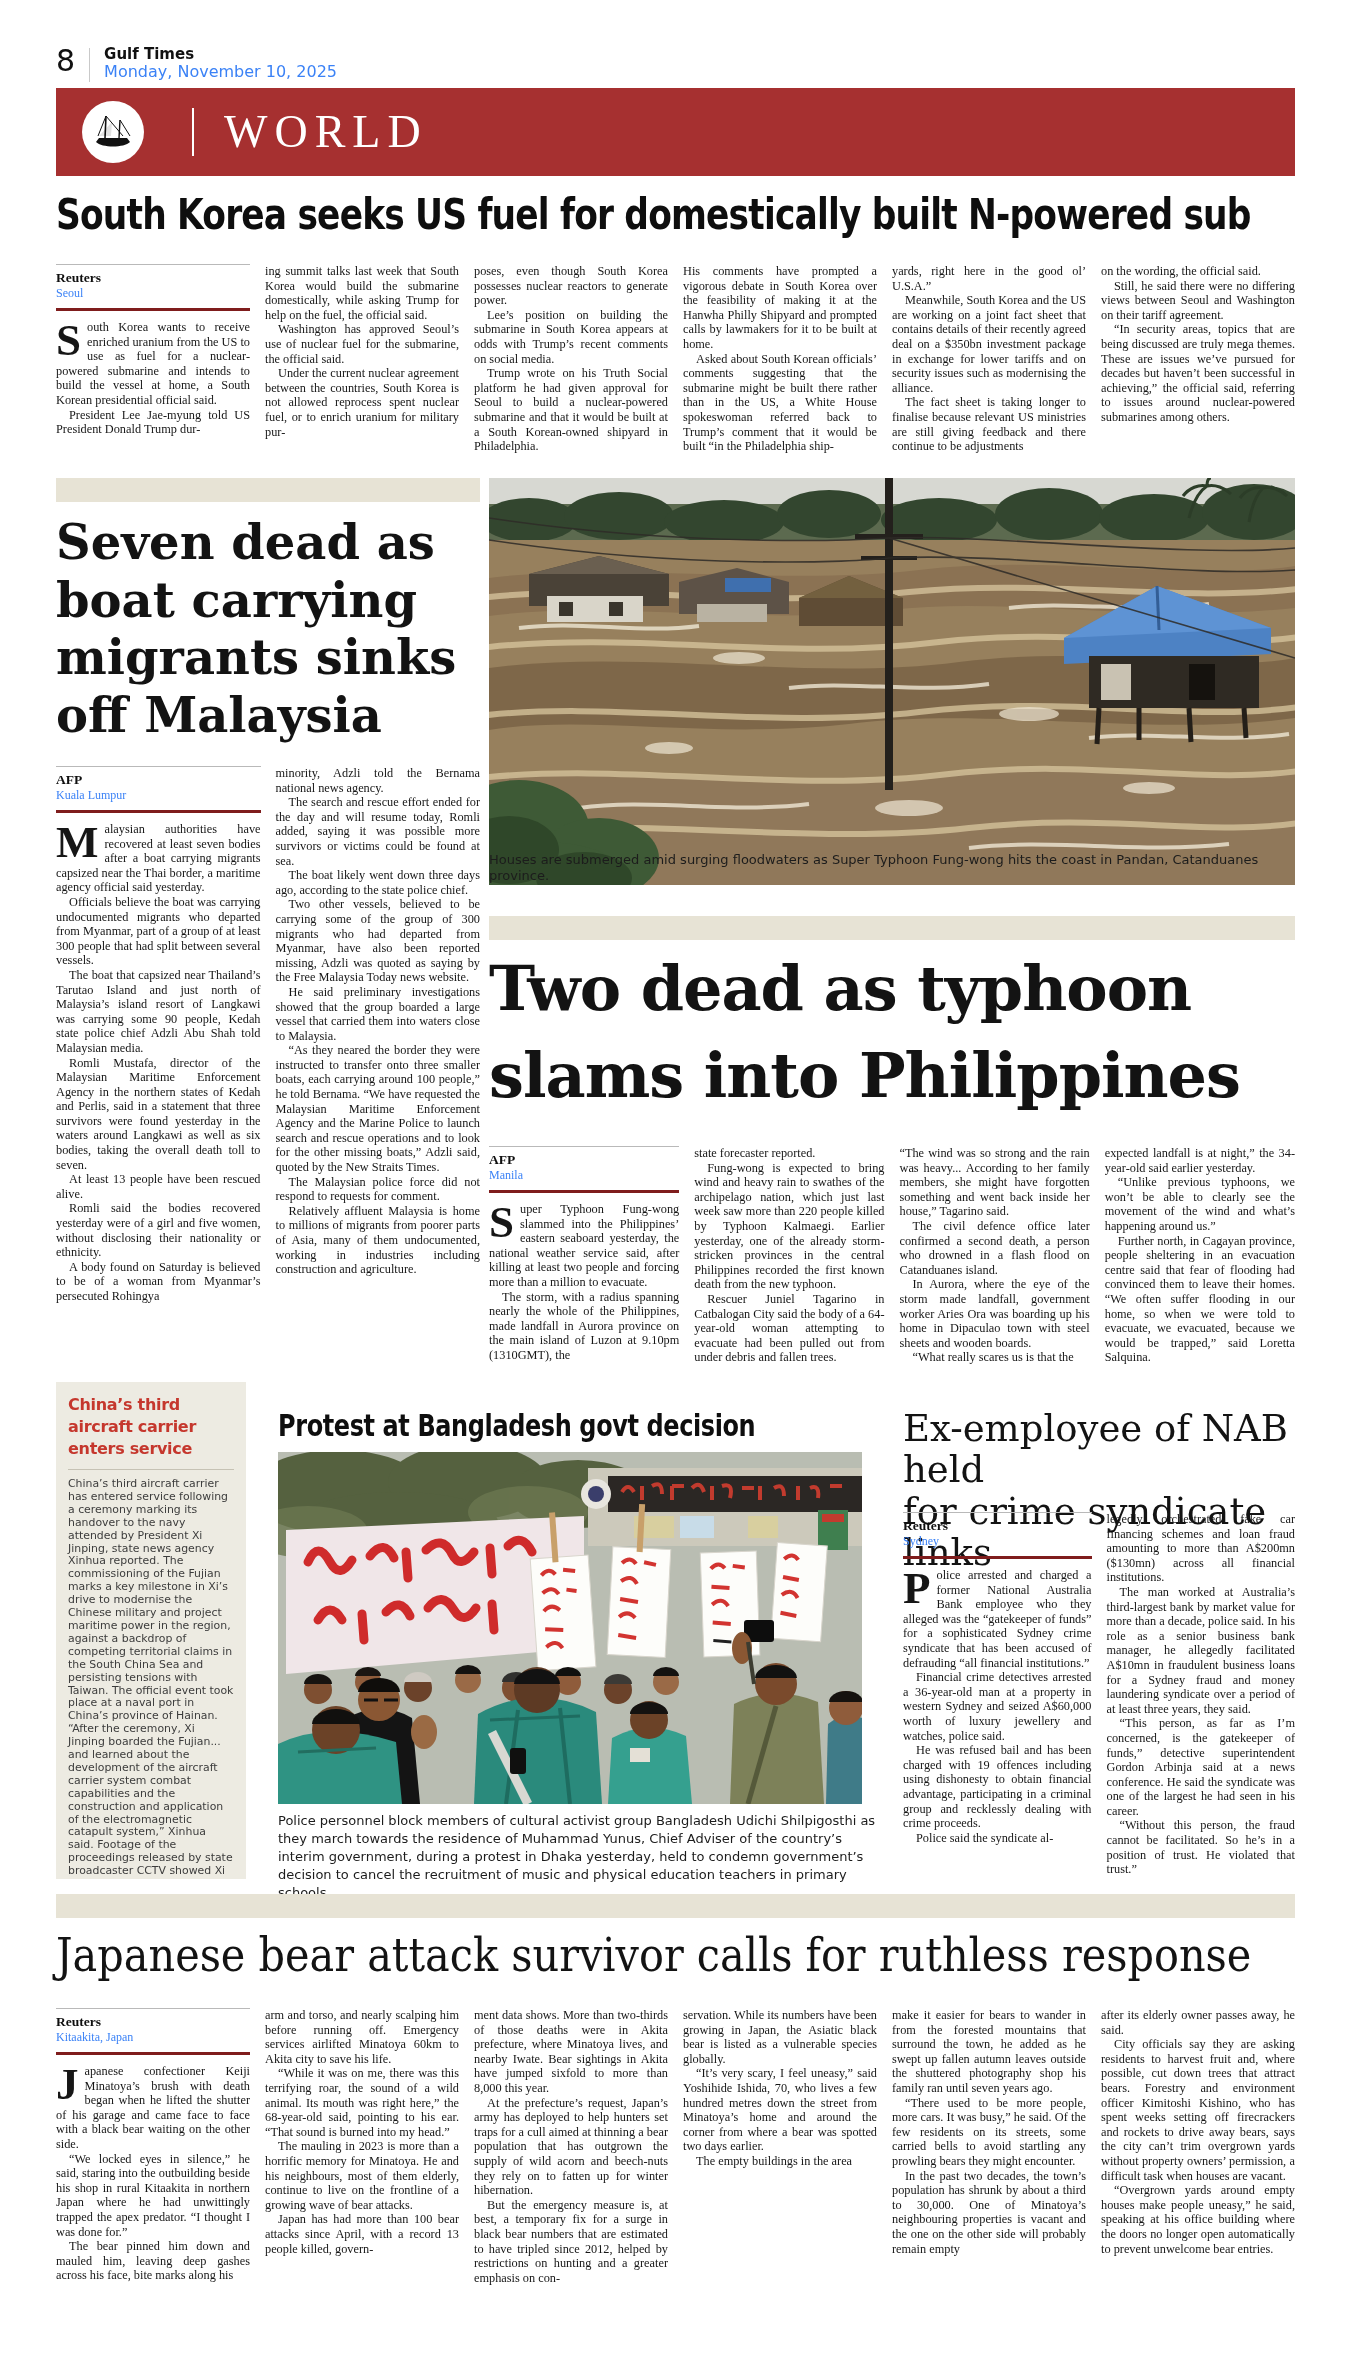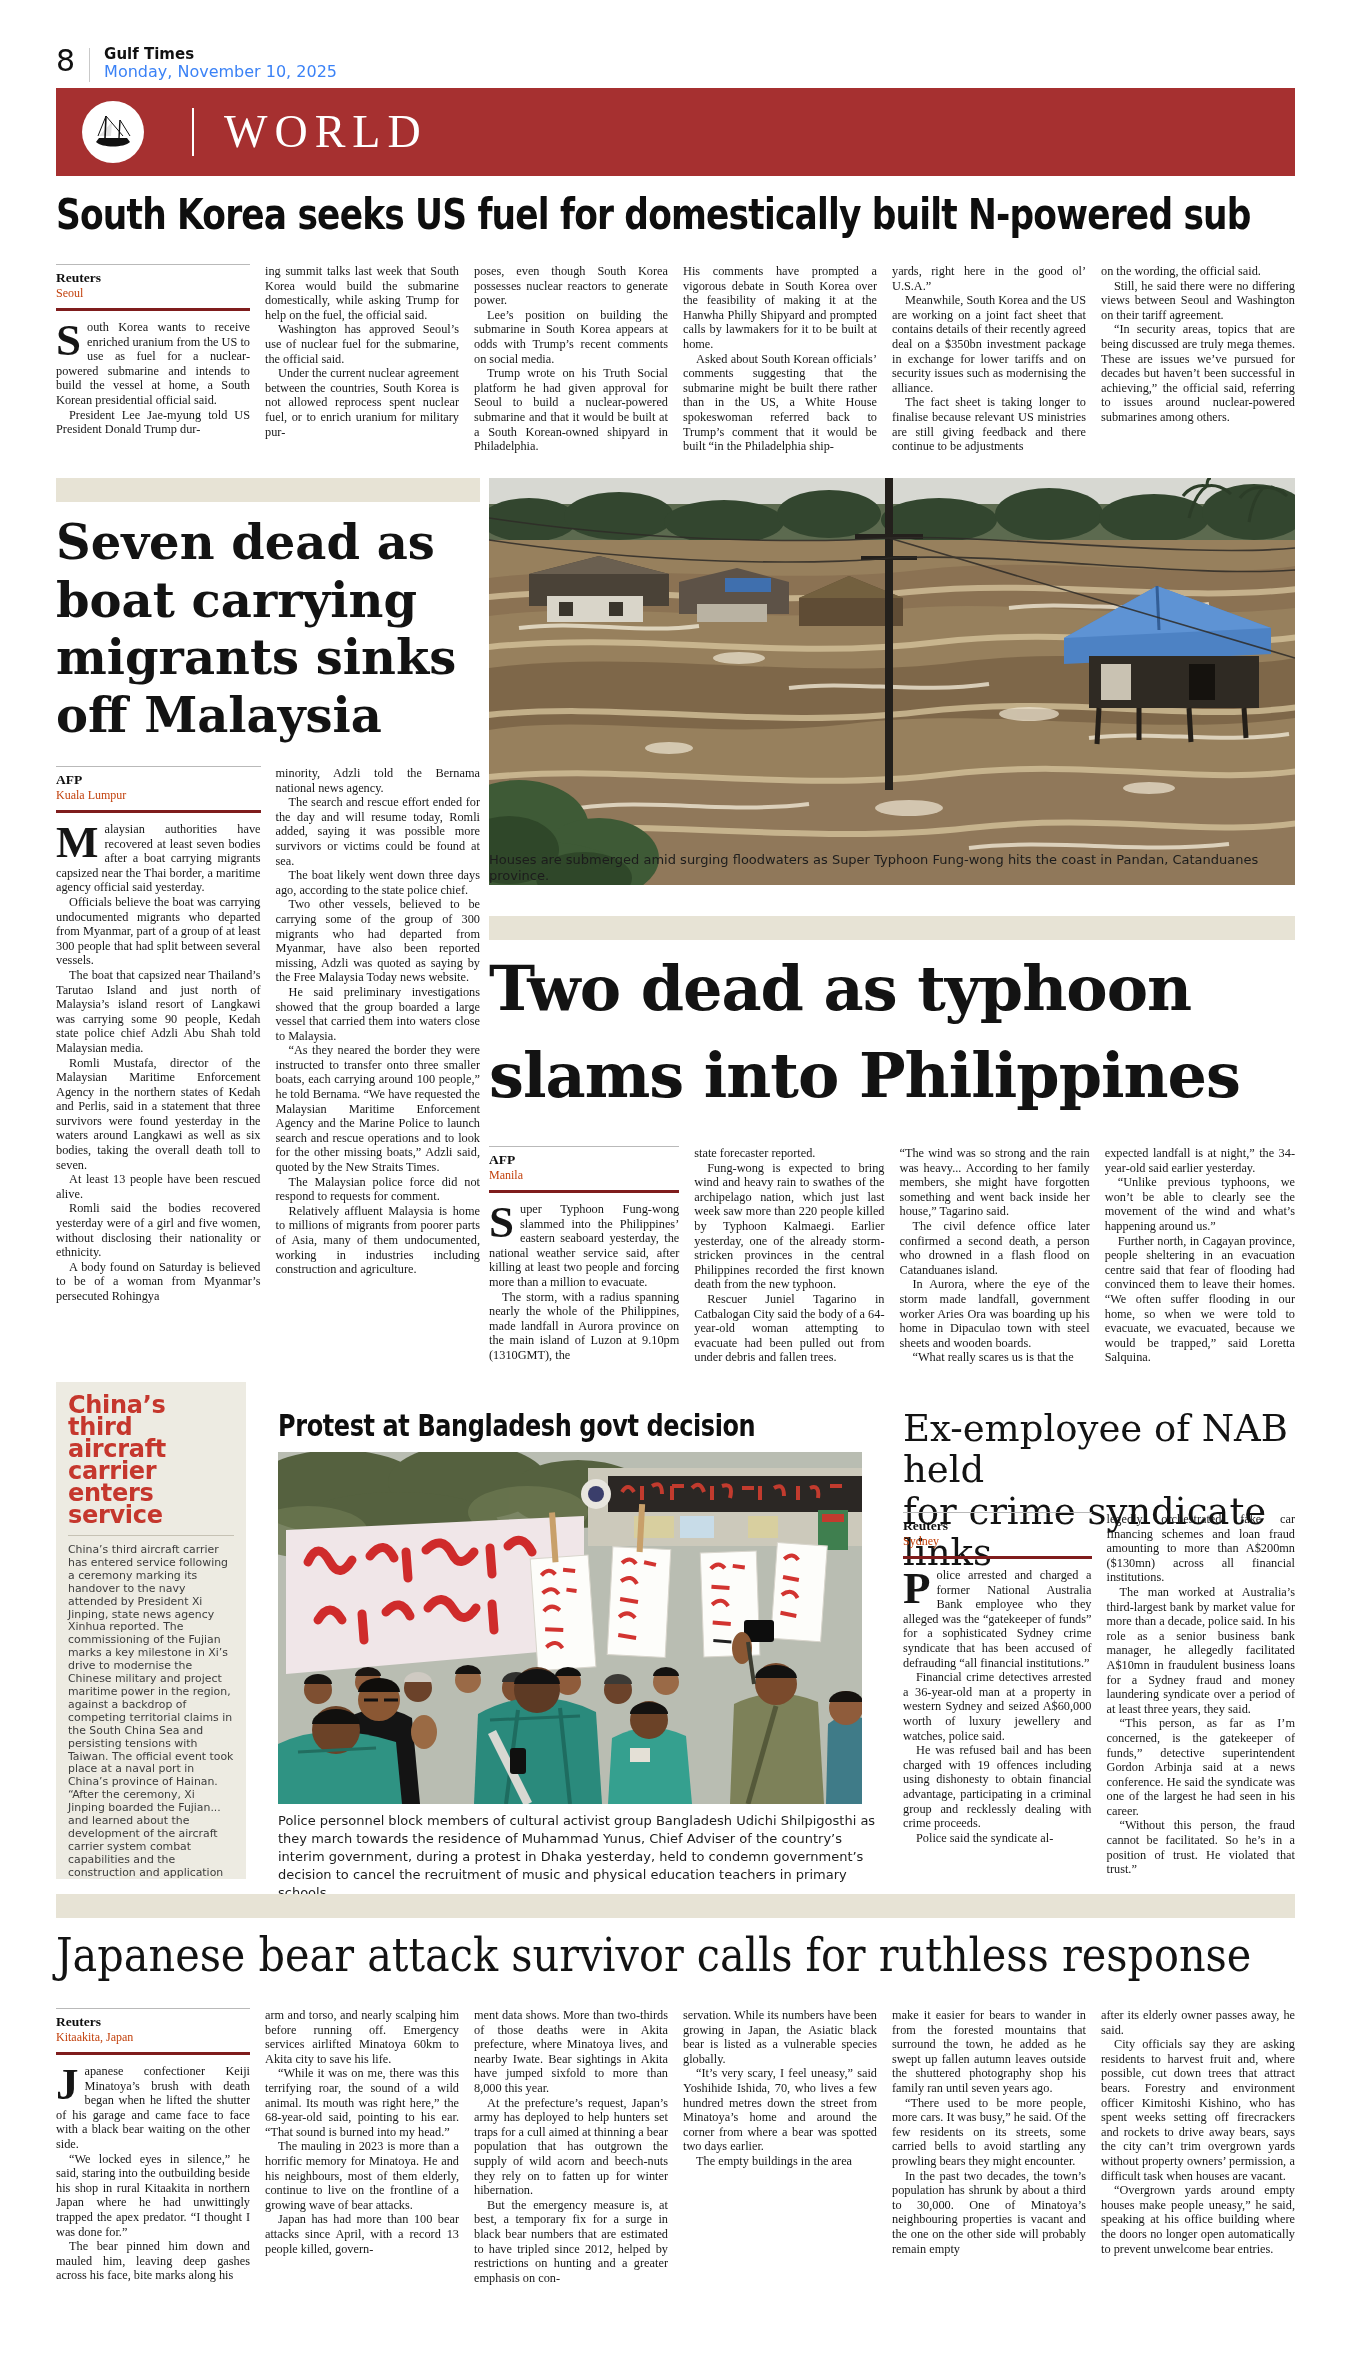--- a/index.html
+++ b/index.html
@@ -41,41 +41,41 @@
   .dc::first-letter{float:left;font-size:45px;line-height:35px;padding:3px 6px 0 0;font-weight:bold;}
   .korea-body{top:264px;left:56px;width:1239px;height:202px;}
   .mal-body{top:766px;left:56px;width:424px;height:580px;}
   .typ-body{top:1146px;left:489px;width:806px;height:238px;}
   .nab-body{top:1512px;left:903px;width:392px;height:374px;}
   .bear-body{top:2008px;left:56px;width:1239px;height:354px;}
 
   .byline{font-family:Liberation Serif, serif;border-top:1px solid #b9b9b9;border-bottom:3px solid #7f1d1d;
           padding:5px 0 7px 0;margin-bottom:9px;text-indent:0;}
   .byline .agency{font-weight:bold;font-size:13.5px;color:#0f0f0f;line-height:16px;}
-  .byline .loc{font-size:12px;color:#c2410c;line-height:15px;}
+  .byline .loc{font-size:12px;color:#3b82f6;line-height:15px;}
 
   
   .bar{background:#e7e3d5;}
   .bar-mal{top:478px;left:56px;width:424px;height:24px;}
   .bar-typ{top:916px;left:489px;width:806px;height:24px;}
   .bar-bot{top:1894px;left:56px;width:1239px;height:24px;}
 
   
   .photo{display:block;}
   .flood{top:478px;left:489px;width:806px;height:407px;}
   .flood-cap{top:852px;left:489px;width:806px;font-family:"DejaVu Sans","Liberation Sans",sans-serif;
              font-size:13px;color:#1c1c1c;line-height:16px;}
   .protest-photo{top:1452px;left:278px;width:584px;height:352px;}
   .protest-cap{top:1812px;left:278px;width:600px;font-family:"DejaVu Sans","Liberation Sans",sans-serif;
                font-size:13px;color:#1c1c1c;line-height:18px;}
 
   
   .china{top:1382px;left:56px;width:190px;height:497px;background:#edebe2;box-sizing:border-box;
          padding:12px 12px 10px 12px;overflow:hidden;font-family:"DejaVu Sans","Liberation Sans",sans-serif;}
-  .china-h{color:#c5372d;font-weight:bold;font-size:24px;line-height:22px;letter-spacing:-0.3px;
+  .china-h{color:#c5372d;font-weight:bold;font-size:16px;line-height:22px;letter-spacing:-0.3px;
            border-bottom:1px solid #c6c2b4;padding-bottom:9px;margin-bottom:8px;}
   .china-b{font-size:10.9px;line-height:12.9px;color:#3c3c3c;}
 </style>
 </head>
 <body>
 
 <div class="page">
 
   <div class="abs hdr">
     <div class="pagenum">8</div>

